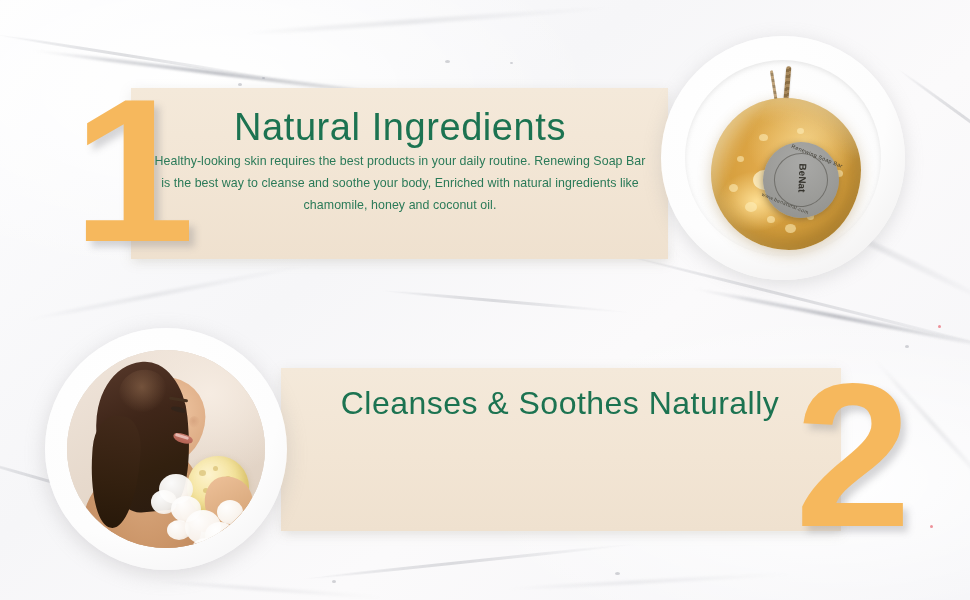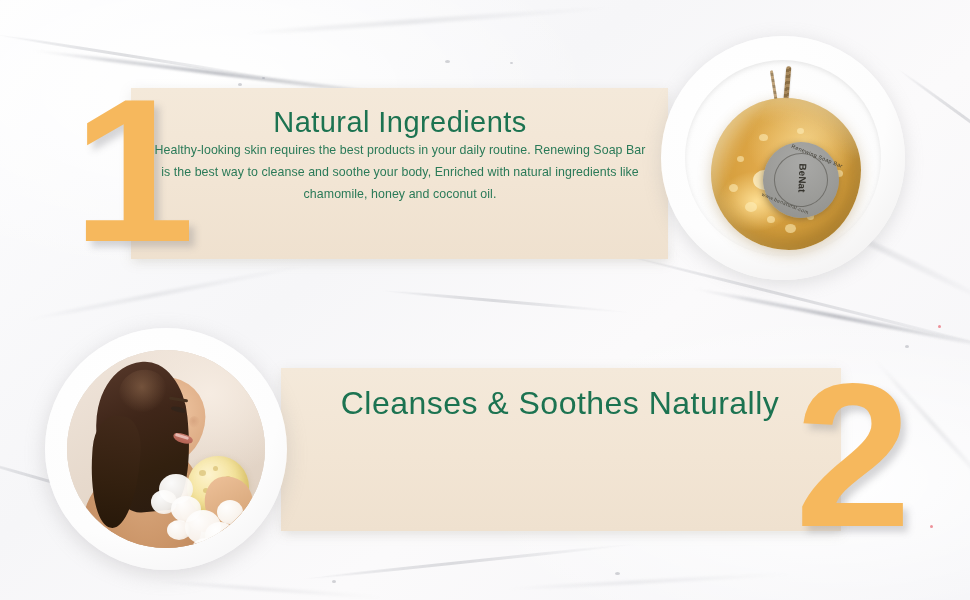--- a/index.html
+++ b/index.html
@@ -79,21 +79,21 @@
     transform-origin:left top;
   }
 
   
   .txt-block { position:absolute; text-align:center; }
   #text-1 { left:150px; top:105px; width:500px; }
   #text-2 { left:300px; top:385px; width:520px; }
 
   .heading {
     color:#1c7351;
-    font-size:29px;
+    font-size:38px;
     font-weight:400;
     letter-spacing:.015em;
     line-height:1.18;
     white-space:nowrap;
   }
   #text-2 .heading { font-size:32px; }
 
   .body-copy {
     color:#2a7a58;
     font-size:12.4px;

